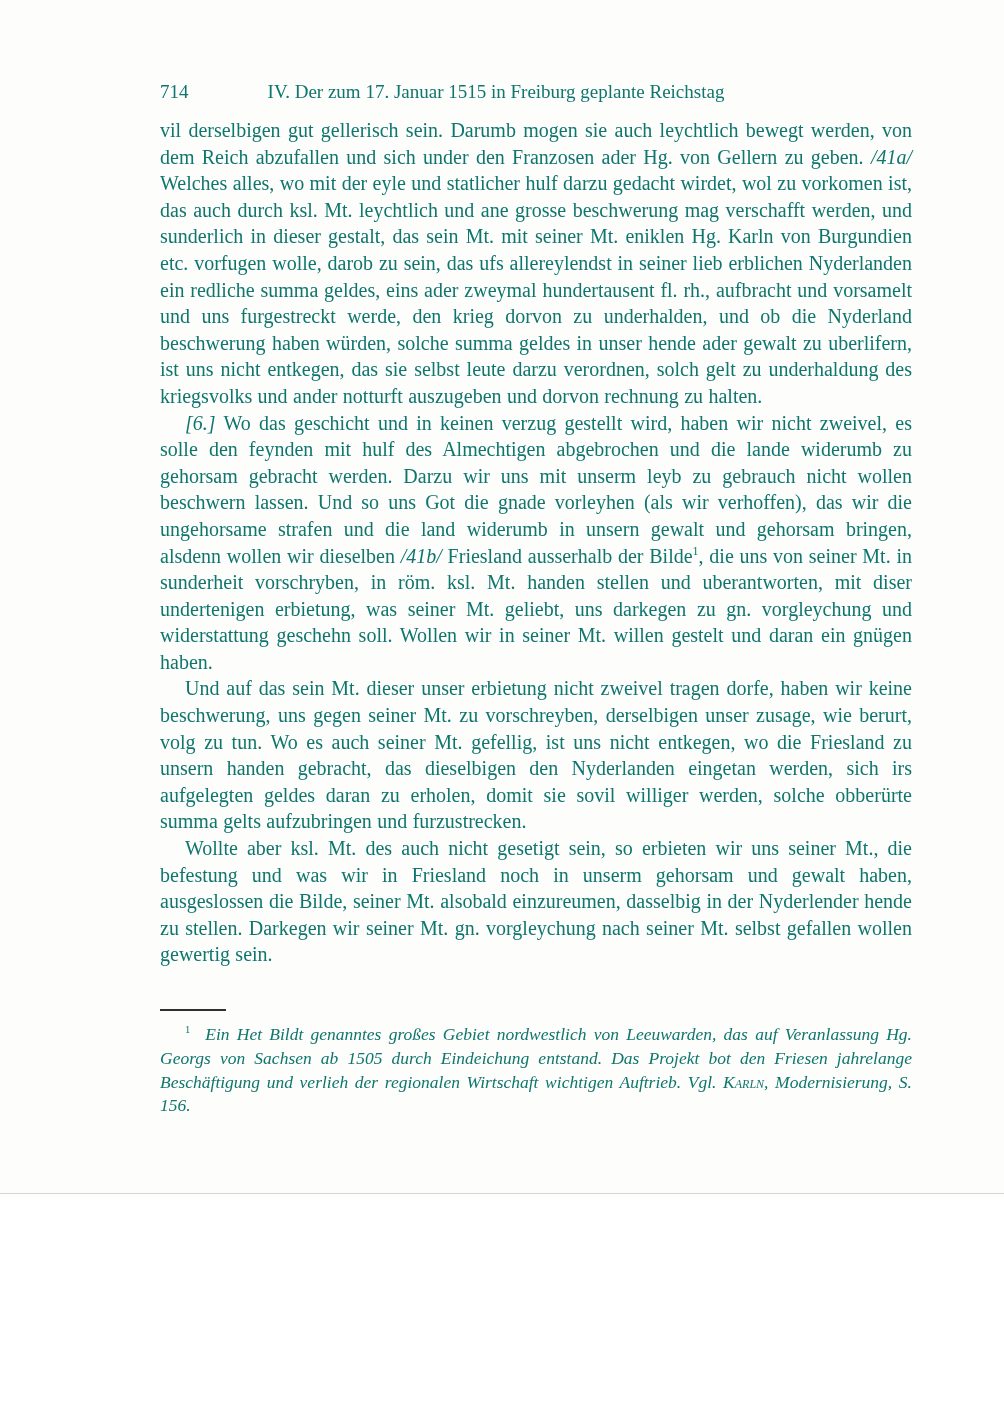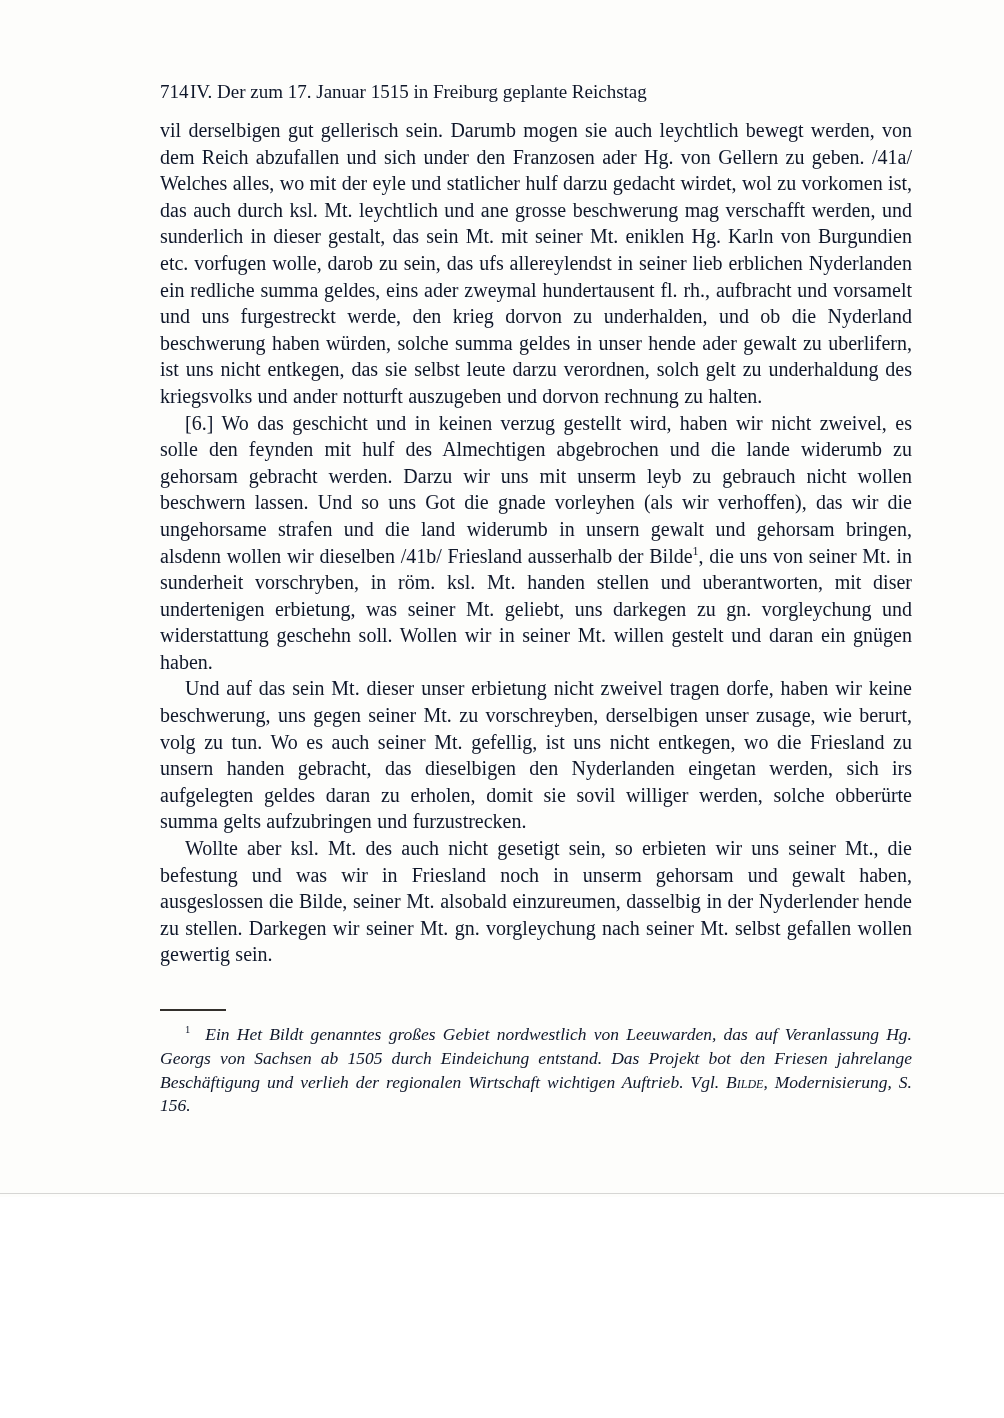--- a/index.html
+++ b/index.html
@@ -9,59 +9,61 @@
   body {
     width: 1004px;
     height: 1418px;
     background: #ffffff;
   }
   .page {
     position: relative;
     width: 1004px;
     height: 1197px;
     background: #fdfdfb;
-    color: #0f172a;
+    color: #0f766e;
     font-family: "Liberation Serif", serif;
     overflow: hidden;
   }
   .running-header {
     position: absolute;
     top: 80px;
     left: 160px;
     width: 752px;
     font-size: 19px;
     line-height: 24px;
   }
   .page-number {
     position: absolute;
     left: 0;
     top: 0;
   }
   .running-head {
     display: block;
+    text-align: center;
     padding-left: 30px;
     padding-right: 110px;
   }
   .content {
     position: absolute;
     top: 117px;
     left: 160px;
     width: 752px;
   }
   .para {
     margin: 0;
     text-align: justify;
     font-size: 20px;
     line-height: 26.6px;
     word-spacing: 0.02em;
   }
   .para.indent {
     text-indent: 25px;
   }
   .it {
+    font-style: italic;
   }
   sup {
     font-size: 0.6em;
     line-height: 0;
     vertical-align: super;
   }
   .footnote-sep {
     width: 66px;
     height: 0;
     border-top: 2px solid #33302c;
@@ -104,18 +106,18 @@
   <div class="content">
     <div>
         <p class="para"><span>vil derselbigen gut gellerisch sein. Darumb mogen sie auch leychtlich bewegt werden, von dem Reich abzufallen und sich under den Franzosen ader Hg. von Gellern zu geben. </span><span class="it">/41a/</span><span> Welches alles, wo mit der eyle und statlicher hulf darzu gedacht wirdet, wol zu vorkomen ist, das auch durch ksl. Mt. leychtlich und ane grosse beschwerung mag verschafft werden, und sunderlich in dieser gestalt, das sein Mt. mit seiner Mt. eniklen Hg. Karln von Burgundien etc. vorfugen wolle, darob zu sein, das ufs allereylendst in seiner lieb erblichen Nyderlanden ein redliche summa geldes, eins ader zweymal hundertausent fl. rh., aufbracht und vorsamelt und uns furgestreckt werde, den krieg dorvon zu underhalden, und ob die Nyderland beschwerung haben würden, solche summa geldes in unser hende ader gewalt zu uberlifern, ist uns nicht entkegen, das sie selbst leute darzu verordnen, solch gelt zu underhaldung des kriegsvolks und ander notturft auszugeben und dorvon rechnung zu halten.</span></p>
         <p class="para indent"><span class="it">[6.]</span><span> Wo das geschicht und in keinen verzug gestellt wird, haben wir nicht zweivel, es solle den feynden mit hulf des Almechtigen abgebrochen und die lande widerumb zu gehorsam gebracht werden. Darzu wir uns mit unserm leyb zu gebrauch nicht wollen beschwern lassen. Und so uns Got die gnade vorleyhen (als wir verhoffen), das wir die ungehorsame strafen und die land widerumb in unsern gewalt und gehorsam bringen, alsdenn wollen wir dieselben </span><span class="it">/41b/</span><span> Friesland ausserhalb der Bilde</span><sup>1</sup><span>, die uns von seiner Mt. in sunderheit vorschryben, in röm. ksl. Mt. handen stellen und uberantworten, mit diser undertenigen erbietung, was seiner Mt. geliebt, uns darkegen zu gn. vorgleychung und widerstattung geschehn soll. Wollen wir in seiner Mt. willen gestelt und daran ein gnügen haben.</span></p>
         <p class="para indent"><span>Und auf das sein Mt. dieser unser erbietung nicht zweivel tragen dorfe, haben wir keine beschwerung, uns gegen seiner Mt. zu vorschreyben, derselbigen unser zusage, wie berurt, volg zu tun. Wo es auch seiner Mt. gefellig, ist uns nicht entkegen, wo die Friesland zu unsern handen gebracht, das dieselbigen den Nyderlanden eingetan werden, sich irs aufgelegten geldes daran zu erholen, domit sie sovil williger werden, solche obberürte summa gelts aufzubringen und furzustrecken.</span></p>
         <p class="para indent"><span>Wollte aber ksl. Mt. des auch nicht gesetigt sein, so erbieten wir uns seiner Mt., die befestung und was wir in Friesland noch in unserm gehorsam und gewalt haben, ausgeslossen die Bilde, seiner Mt. alsobald einzureumen, dasselbig in der Nyderlender hende zu stellen. Darkegen wir seiner Mt. gn. vorgleychung nach seiner Mt. selbst gefallen wollen gewertig sein.</span></p>
       </div>
 
     <div class="footnote-sep"></div>
 
-    <p class="footnote"><sup>1</sup><span>Ein Het Bildt genanntes großes Gebiet nordwestlich von Leeuwarden, das auf Veranlassung Hg. Georgs von Sachsen ab 1505 durch Eindeichung entstand. Das Projekt bot den Friesen jahrelange Beschäftigung und verlieh der regionalen Wirtschaft wichtigen Auftrieb. Vgl. </span><span class="sc">Bilde</span><span>, Modernisierung, S. 156.</span></p>
+    <p class="footnote"><sup>1</sup><span>Ein Het Bildt genanntes großes Gebiet nordwestlich von Leeuwarden, das auf Veranlassung Hg. Georgs von Sachsen ab 1505 durch Eindeichung entstand. Das Projekt bot den Friesen jahrelange Beschäftigung und verlieh der regionalen Wirtschaft wichtigen Auftrieb. Vgl. </span><span class="sc">Karln</span><span>, Modernisierung, S. 156.</span></p>
   </div>
 
   <div class="scan-edge"></div>
 
 </div>
 
 </body></html>

